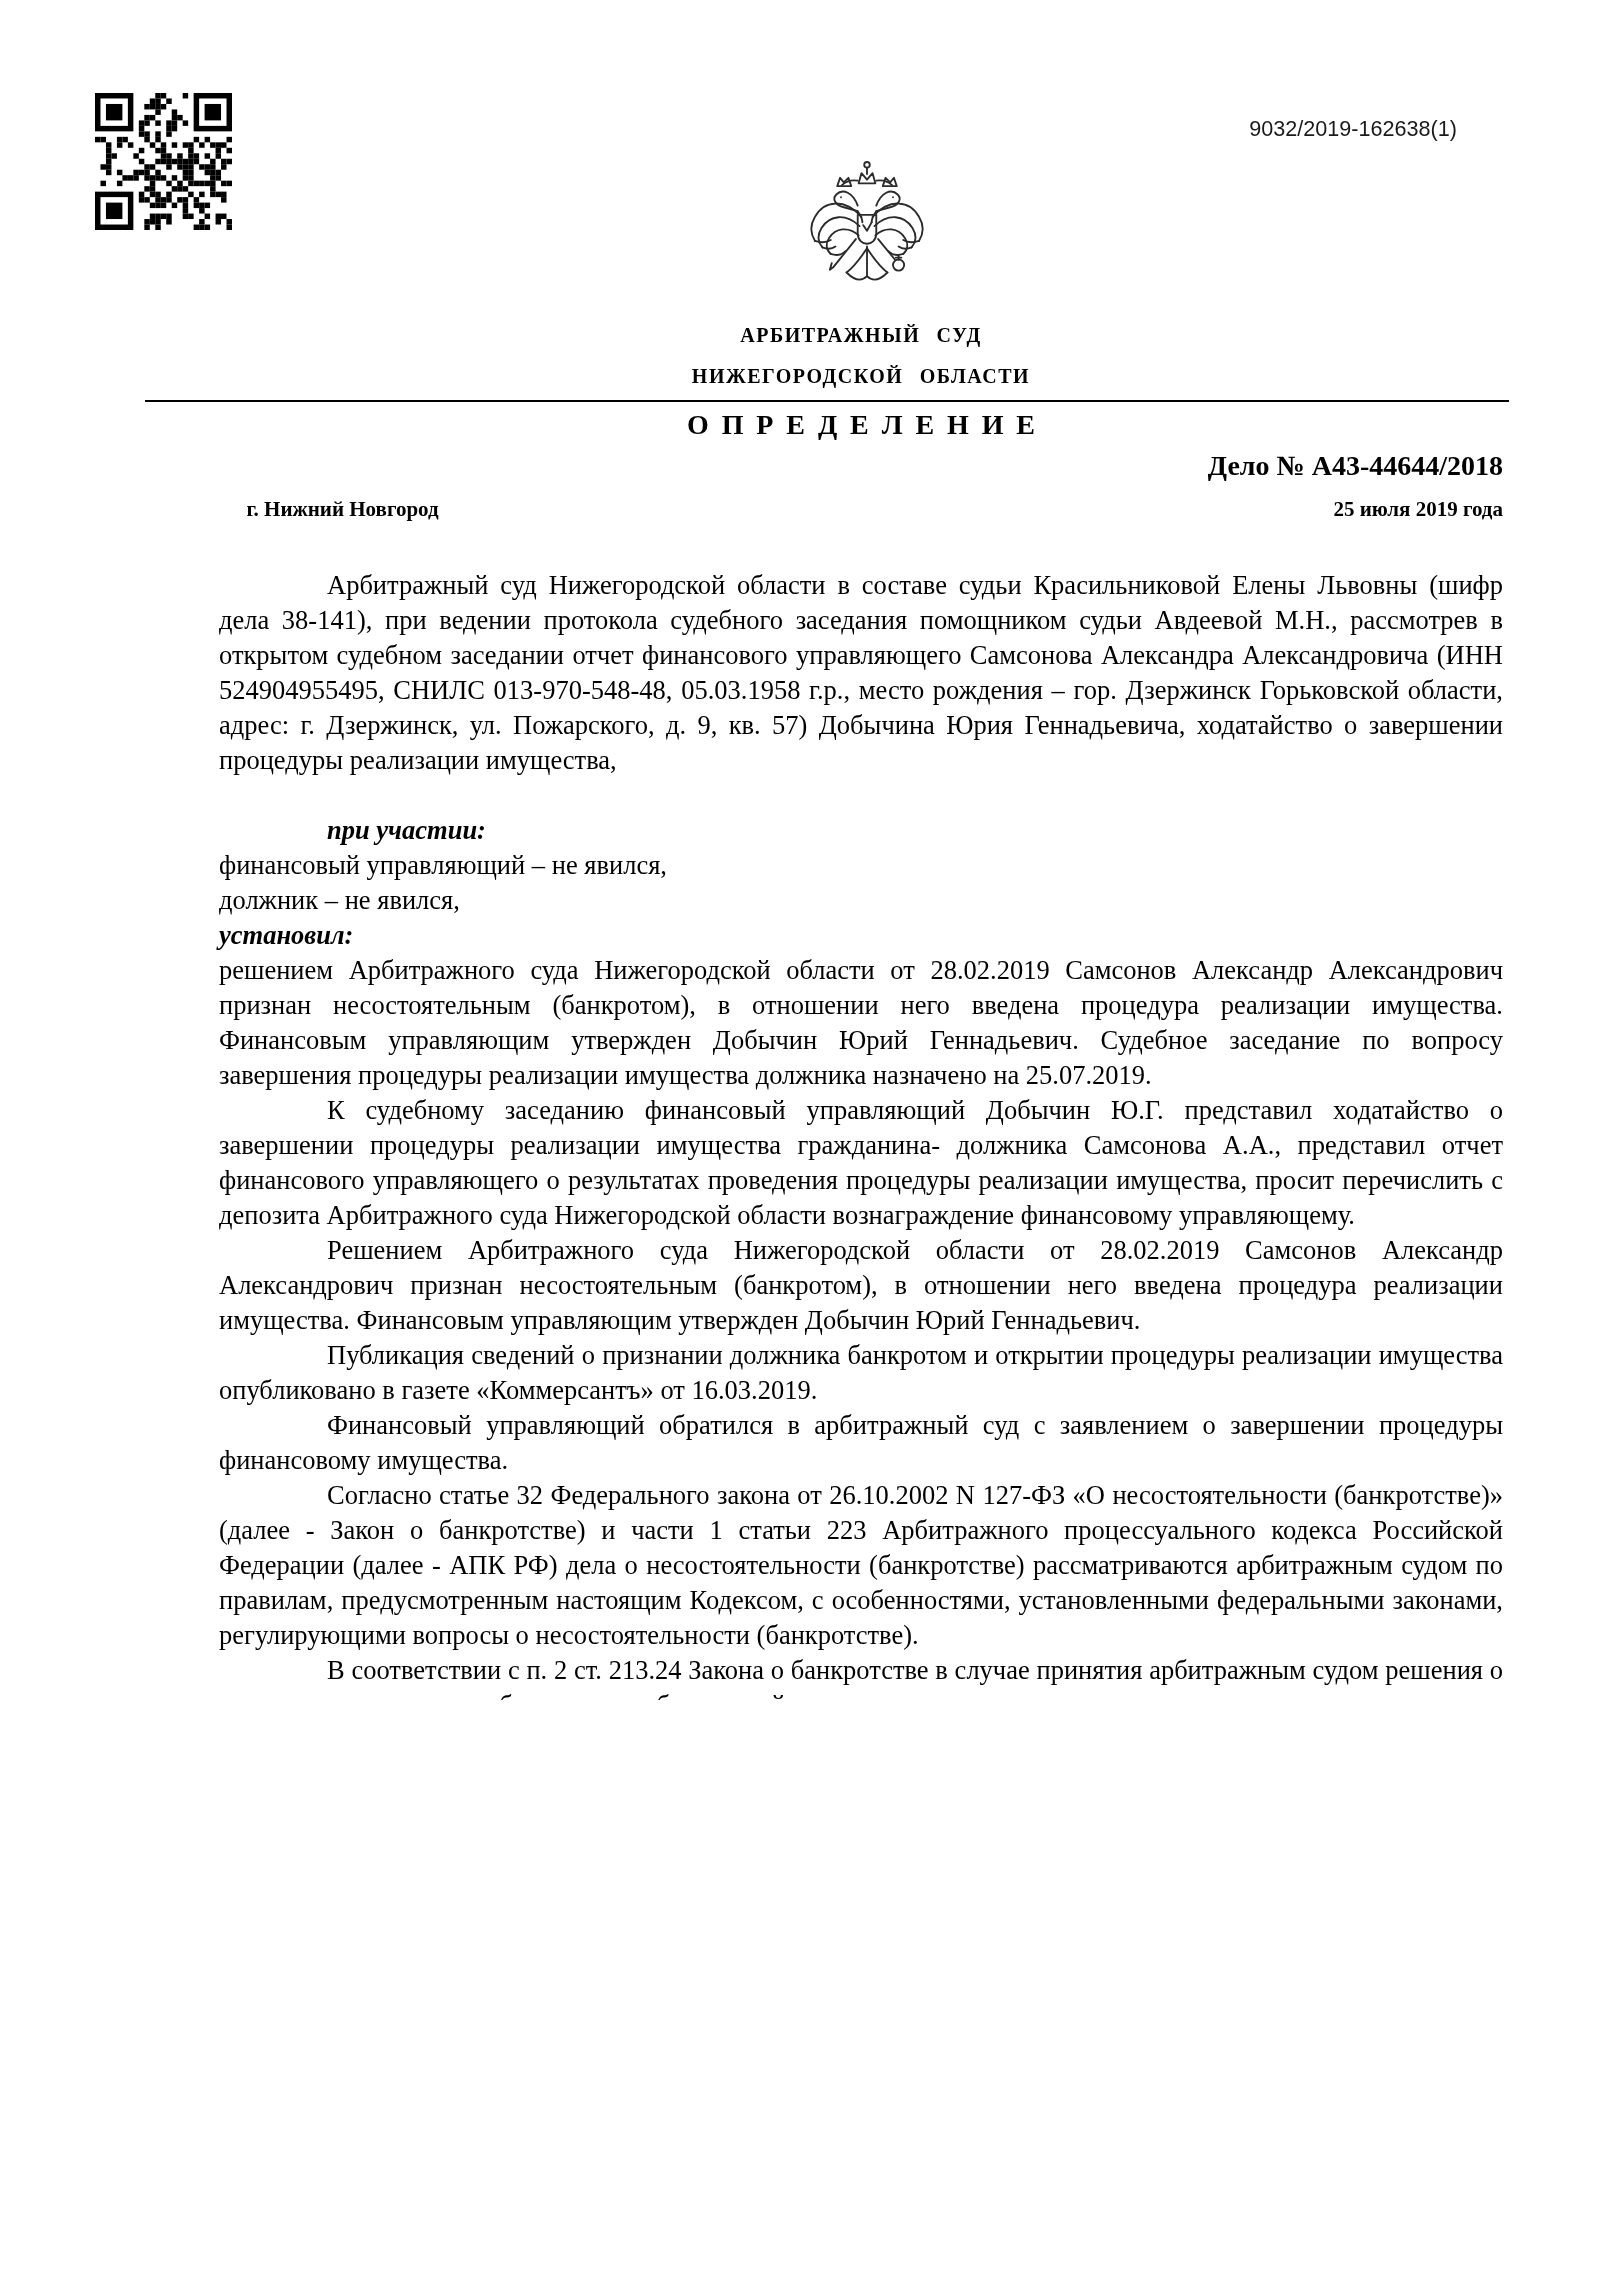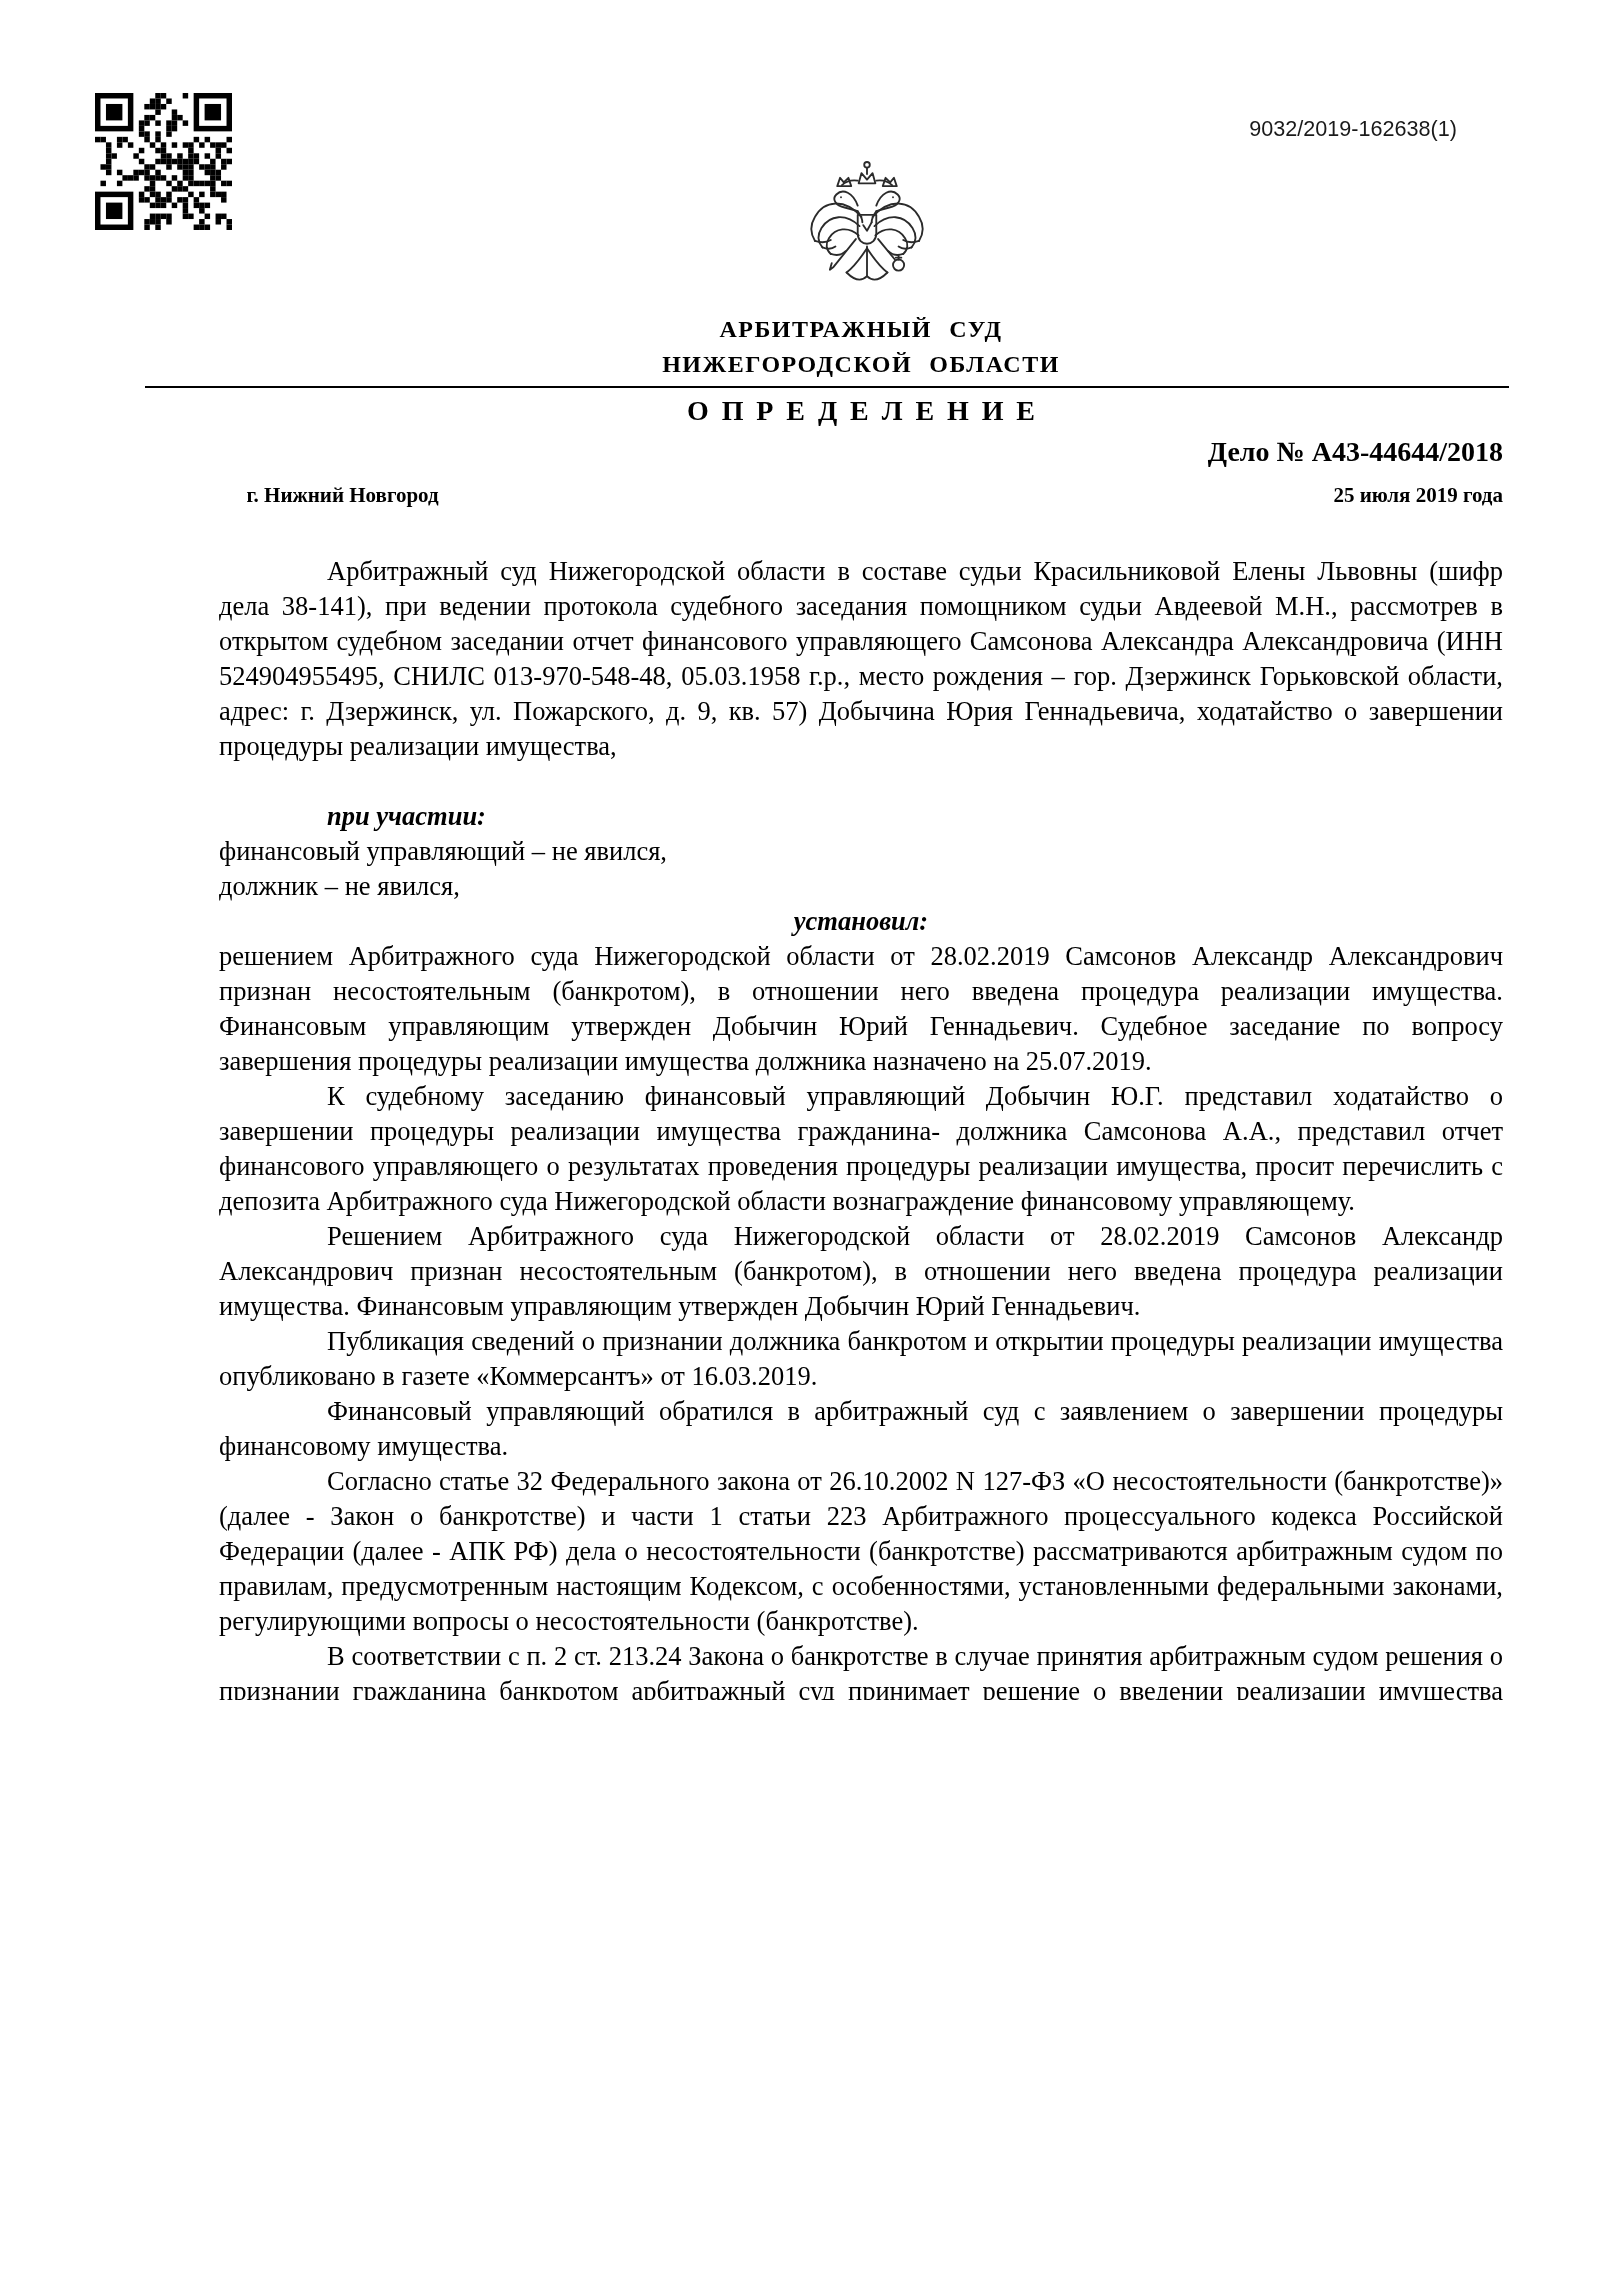--- a/index.html
+++ b/index.html
@@ -14,23 +14,23 @@
   }
   .qr{position:absolute;left:95px;top:93px;width:137px;height:137px;}
   .doc-number{
     position:absolute;top:116px;right:164px;
     font-family:"Liberation Sans", sans-serif;
     font-size:21.6px;line-height:25.5px;color:#1a1a1a;
   }
   .emblem{position:absolute;left:802px;top:153px;width:130px;height:161px;}
   .content{position:absolute;left:219px;top:312px;width:1284px;}
   .court-line{
-    font-weight:bold;font-size:24px;line-height:35px;
+    font-weight:bold;font-size:20px;line-height:35px;
     text-align:center;letter-spacing:1.5px;word-spacing:9.8px;
-    margin:0;
+    margin:6px;
   }
   .rule{
     border:none;border-top:2.9px solid #000;
     margin:3.9px 0 3.9px -74px;width:1364px;height:0;
   }
   .doc-type{
     font-weight:bold;font-size:28px;line-height:37px;
     text-align:center;word-spacing:5.9px;margin:4px;
   }
   .case-line{
@@ -43,21 +43,21 @@
   }
   .city{padding-left:27.4px;}
   .doc-body{
     margin-top:41px;
     font-size:26.5px;line-height:35px;
     text-align:justify;
   }
   .para{margin:0;}
   .para.indent{text-indent:108px;}
   .para.bold{font-weight:bold;text-align:left;font-style:italic;}
-  .para.center{text-align:center;}
+  .para.center{text-align:left;}
   .spacer{height:35px;}
 </style>
 </head>
 <body>
 
 <div class="page">
 
   <div class="qr">
     <svg id="qr-svg" width="137" height="137" viewBox="0 0 140 140" xmlns="http://www.w3.org/2000/svg">
         <rect x="0" y="0" width="140" height="140" fill="#fff"></rect>

